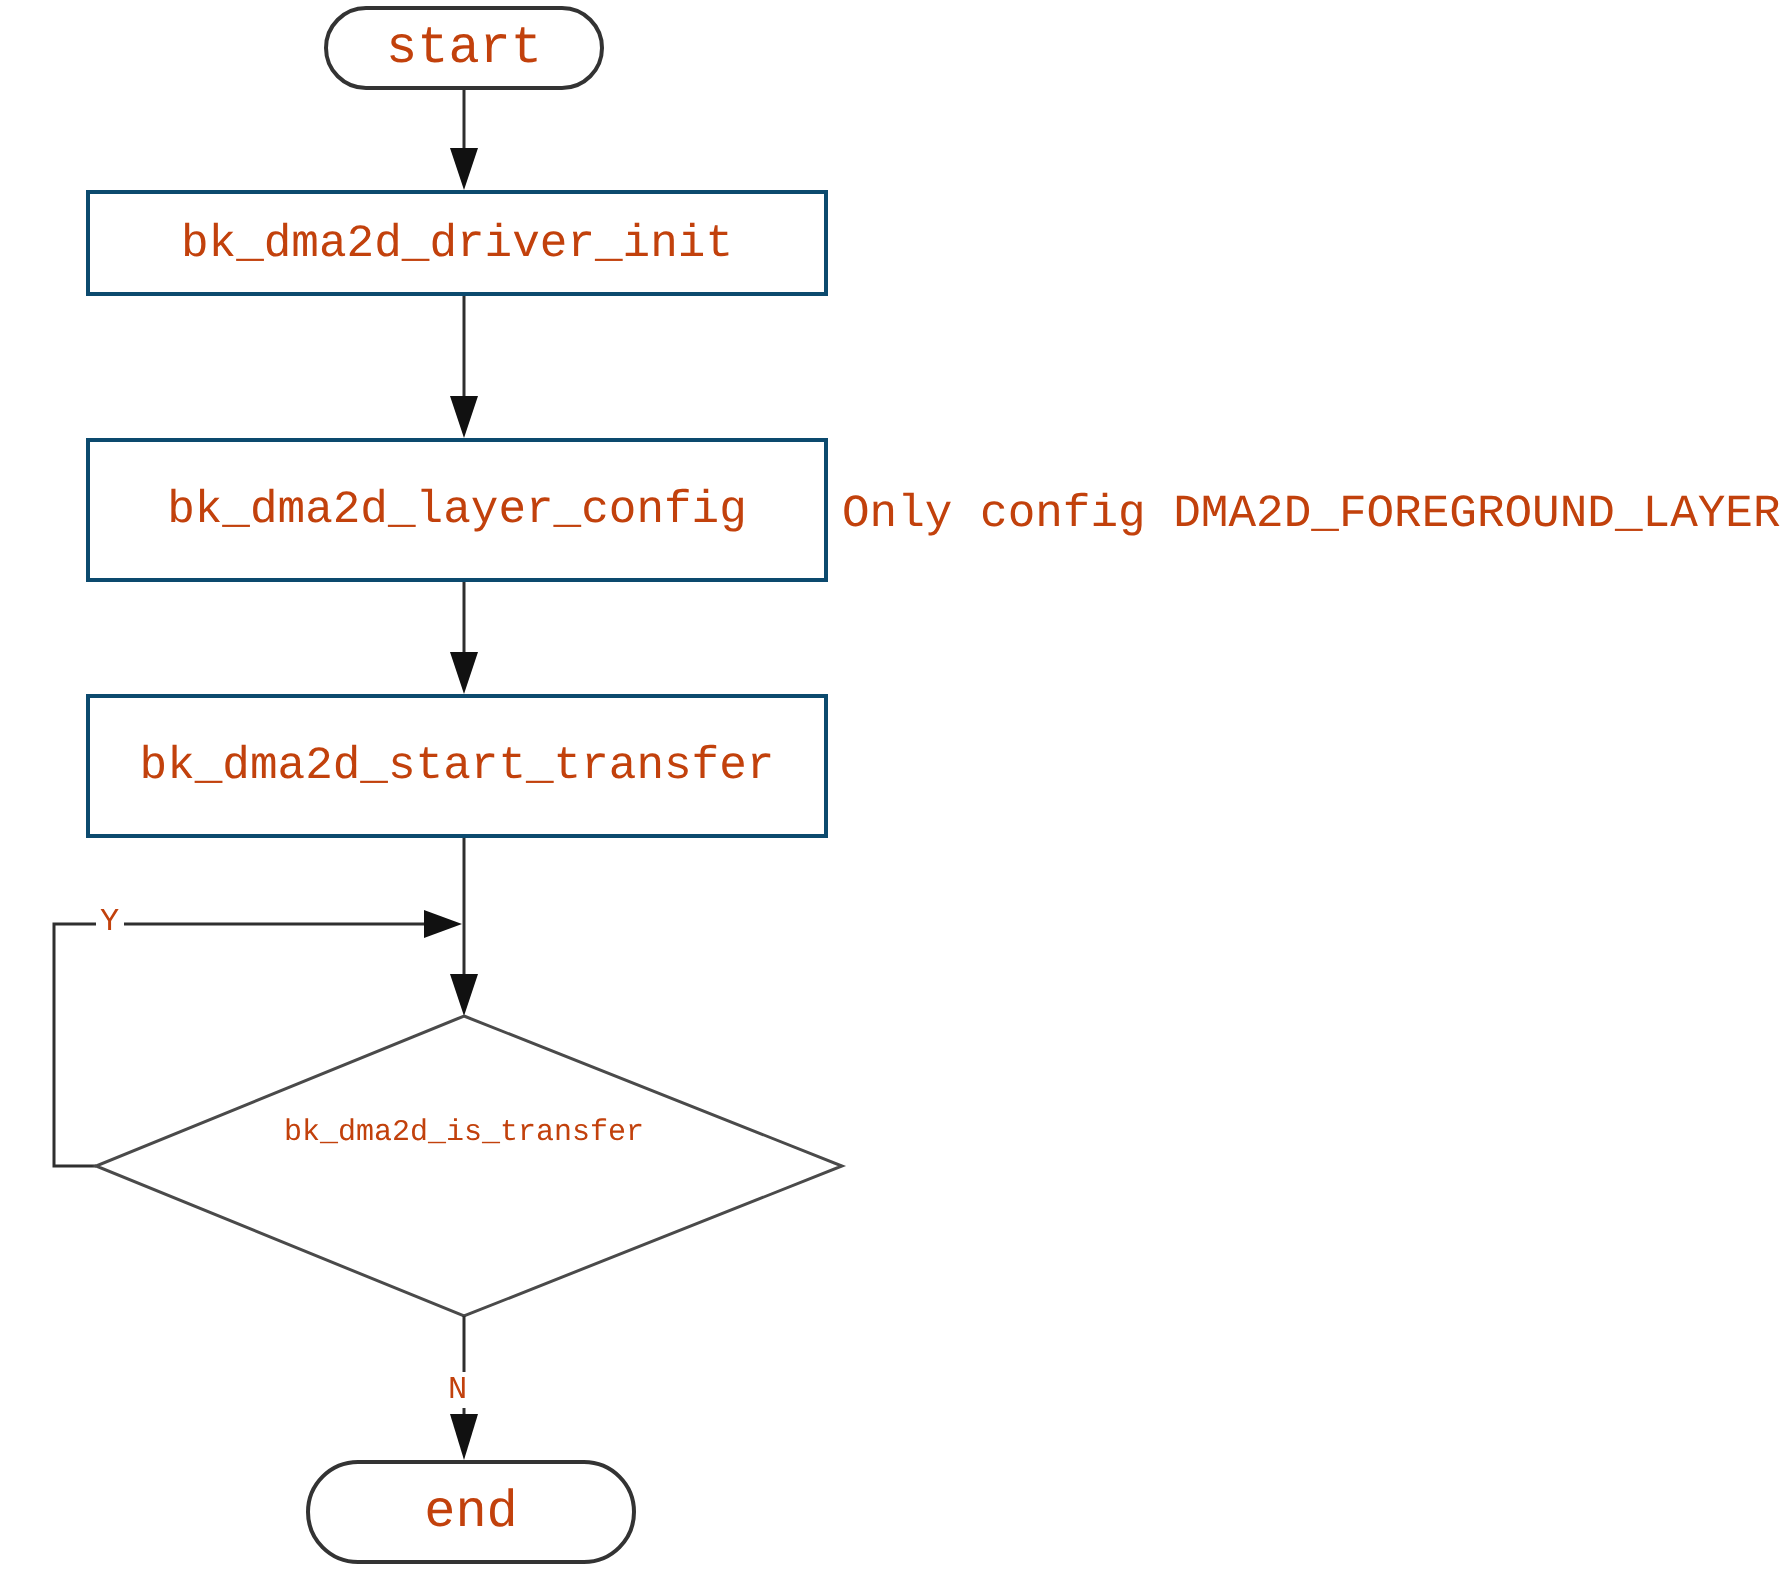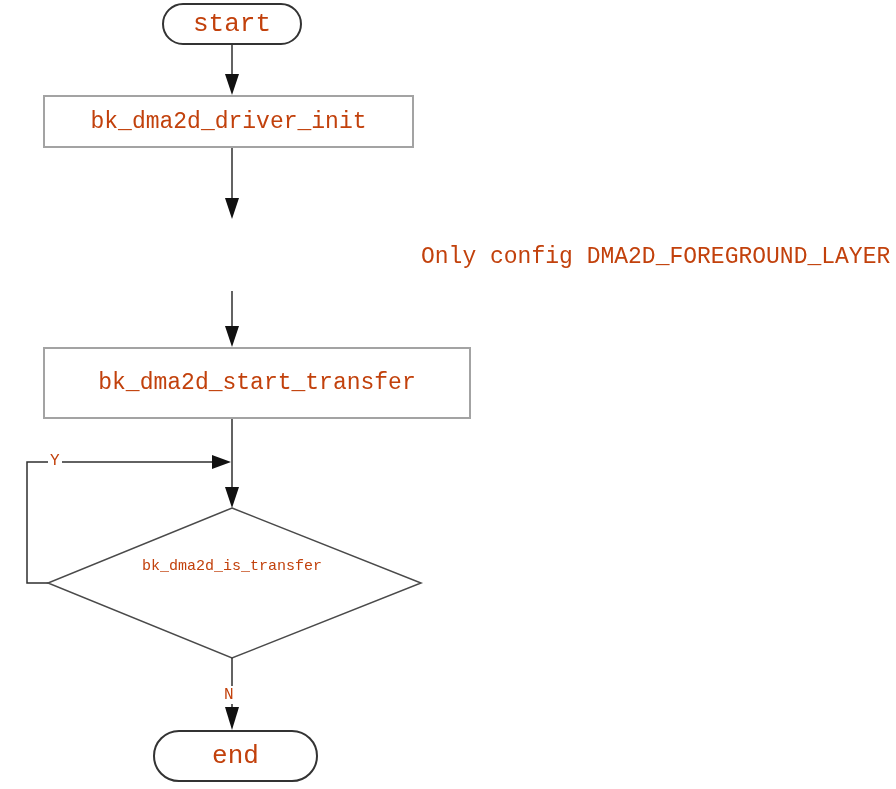--- a/index.html
+++ b/index.html
@@ -27,40 +27,40 @@
     box-sizing: border-box;
     display: flex;
     align-items: center;
     justify-content: center;
     background: #ffffff;
     font-size: 23px;
     letter-spacing: 0px;
     white-space: nowrap;
   }
   .rect {
-    border: 2px solid #a3a3a3;
+    border: 2px solid #0c4a6e;
   }
   .stadium {
     border: 2px solid #333333;
   }
   .terminal-label {
     font-size: 26px;
   }
   .node-start {
     left: 138px; top: 3px; width: 140px; height: 42px;
     border-radius: 21px;
   }
   .node-driver-init {
     left: 19px; top: 95px; width: 371px; height: 53px;
   }
   .node-layer-config {
     left: 19px; top: 219px; width: 371px; height: 72px;
   }
   .node-start-transfer {
-    left: 19px; top: 347px; width: 428px; height: 72px;
+    left: 19px; top: 347px; width: 371px; height: 72px;
   }
   .node-end {
     left: 129px; top: 730px; width: 165px; height: 52px;
     border-radius: 28px;
   }
   .decision-label {
     position: absolute;
     left: 23px; top: 551px; width: 370px;
     text-align: center;
     font-size: 15px;
@@ -128,20 +128,23 @@
   </svg>
 
   <div class="node stadium node-start">
     <span class="terminal-label">start</span>
   </div>
 
   <div class="node rect node-driver-init">
     <span>bk_dma2d_driver_init</span>
   </div>
 
+  <div class="node rect node-layer-config">
+    <span>bk_dma2d_layer_config</span>
+  </div>
 
   <div class="annotation">Only config DMA2D_FOREGROUND_LAYER</div>
 
   <div class="node rect node-start-transfer">
     <span>bk_dma2d_start_transfer</span>
   </div>
 
   <div class="decision-label">
     <div>bk_dma2d_is_transfer</div>
   </div>

